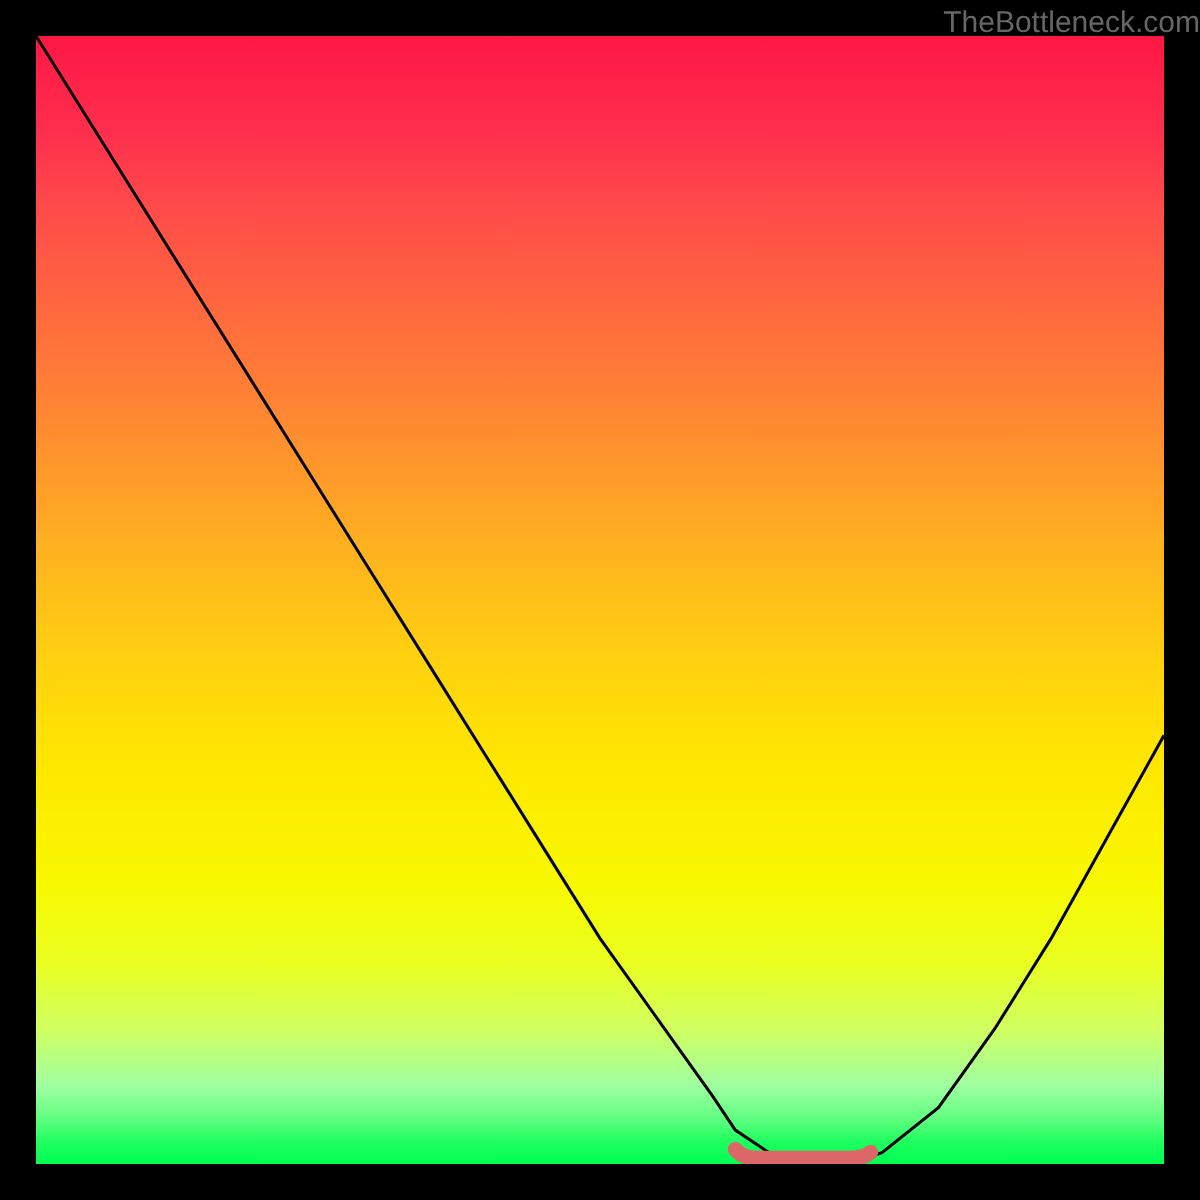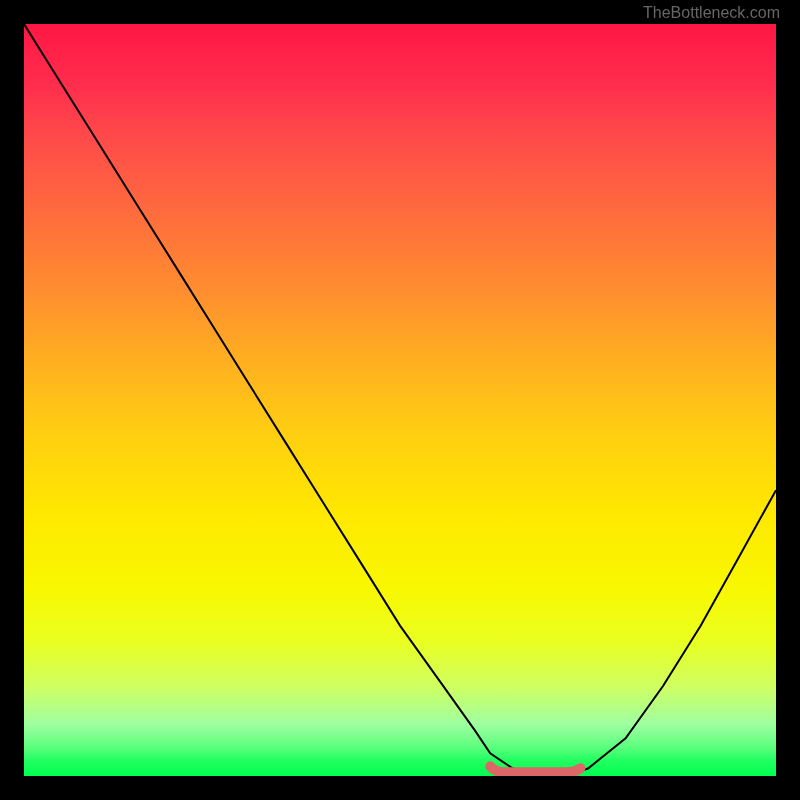--- a/index.html
+++ b/index.html
@@ -6,23 +6,23 @@
   body {
     width: 800px;
     height: 800px;
     background: #000;
     position: relative;
     font-family: Arial, sans-serif;
   }
   .watermark {
     position: absolute;
     top: 4px;
-    right: 20px;
+    right: 0;
     color: #666;
-    font-size: 16px;
+    font-size: 20px;
     font-weight: normal;
     z-index: 10;
   }
   .plot-area {
     position: absolute;
     left: 24px;
     top: 24px;
     width: 752px;
     height: 752px;
     overflow: hidden;

